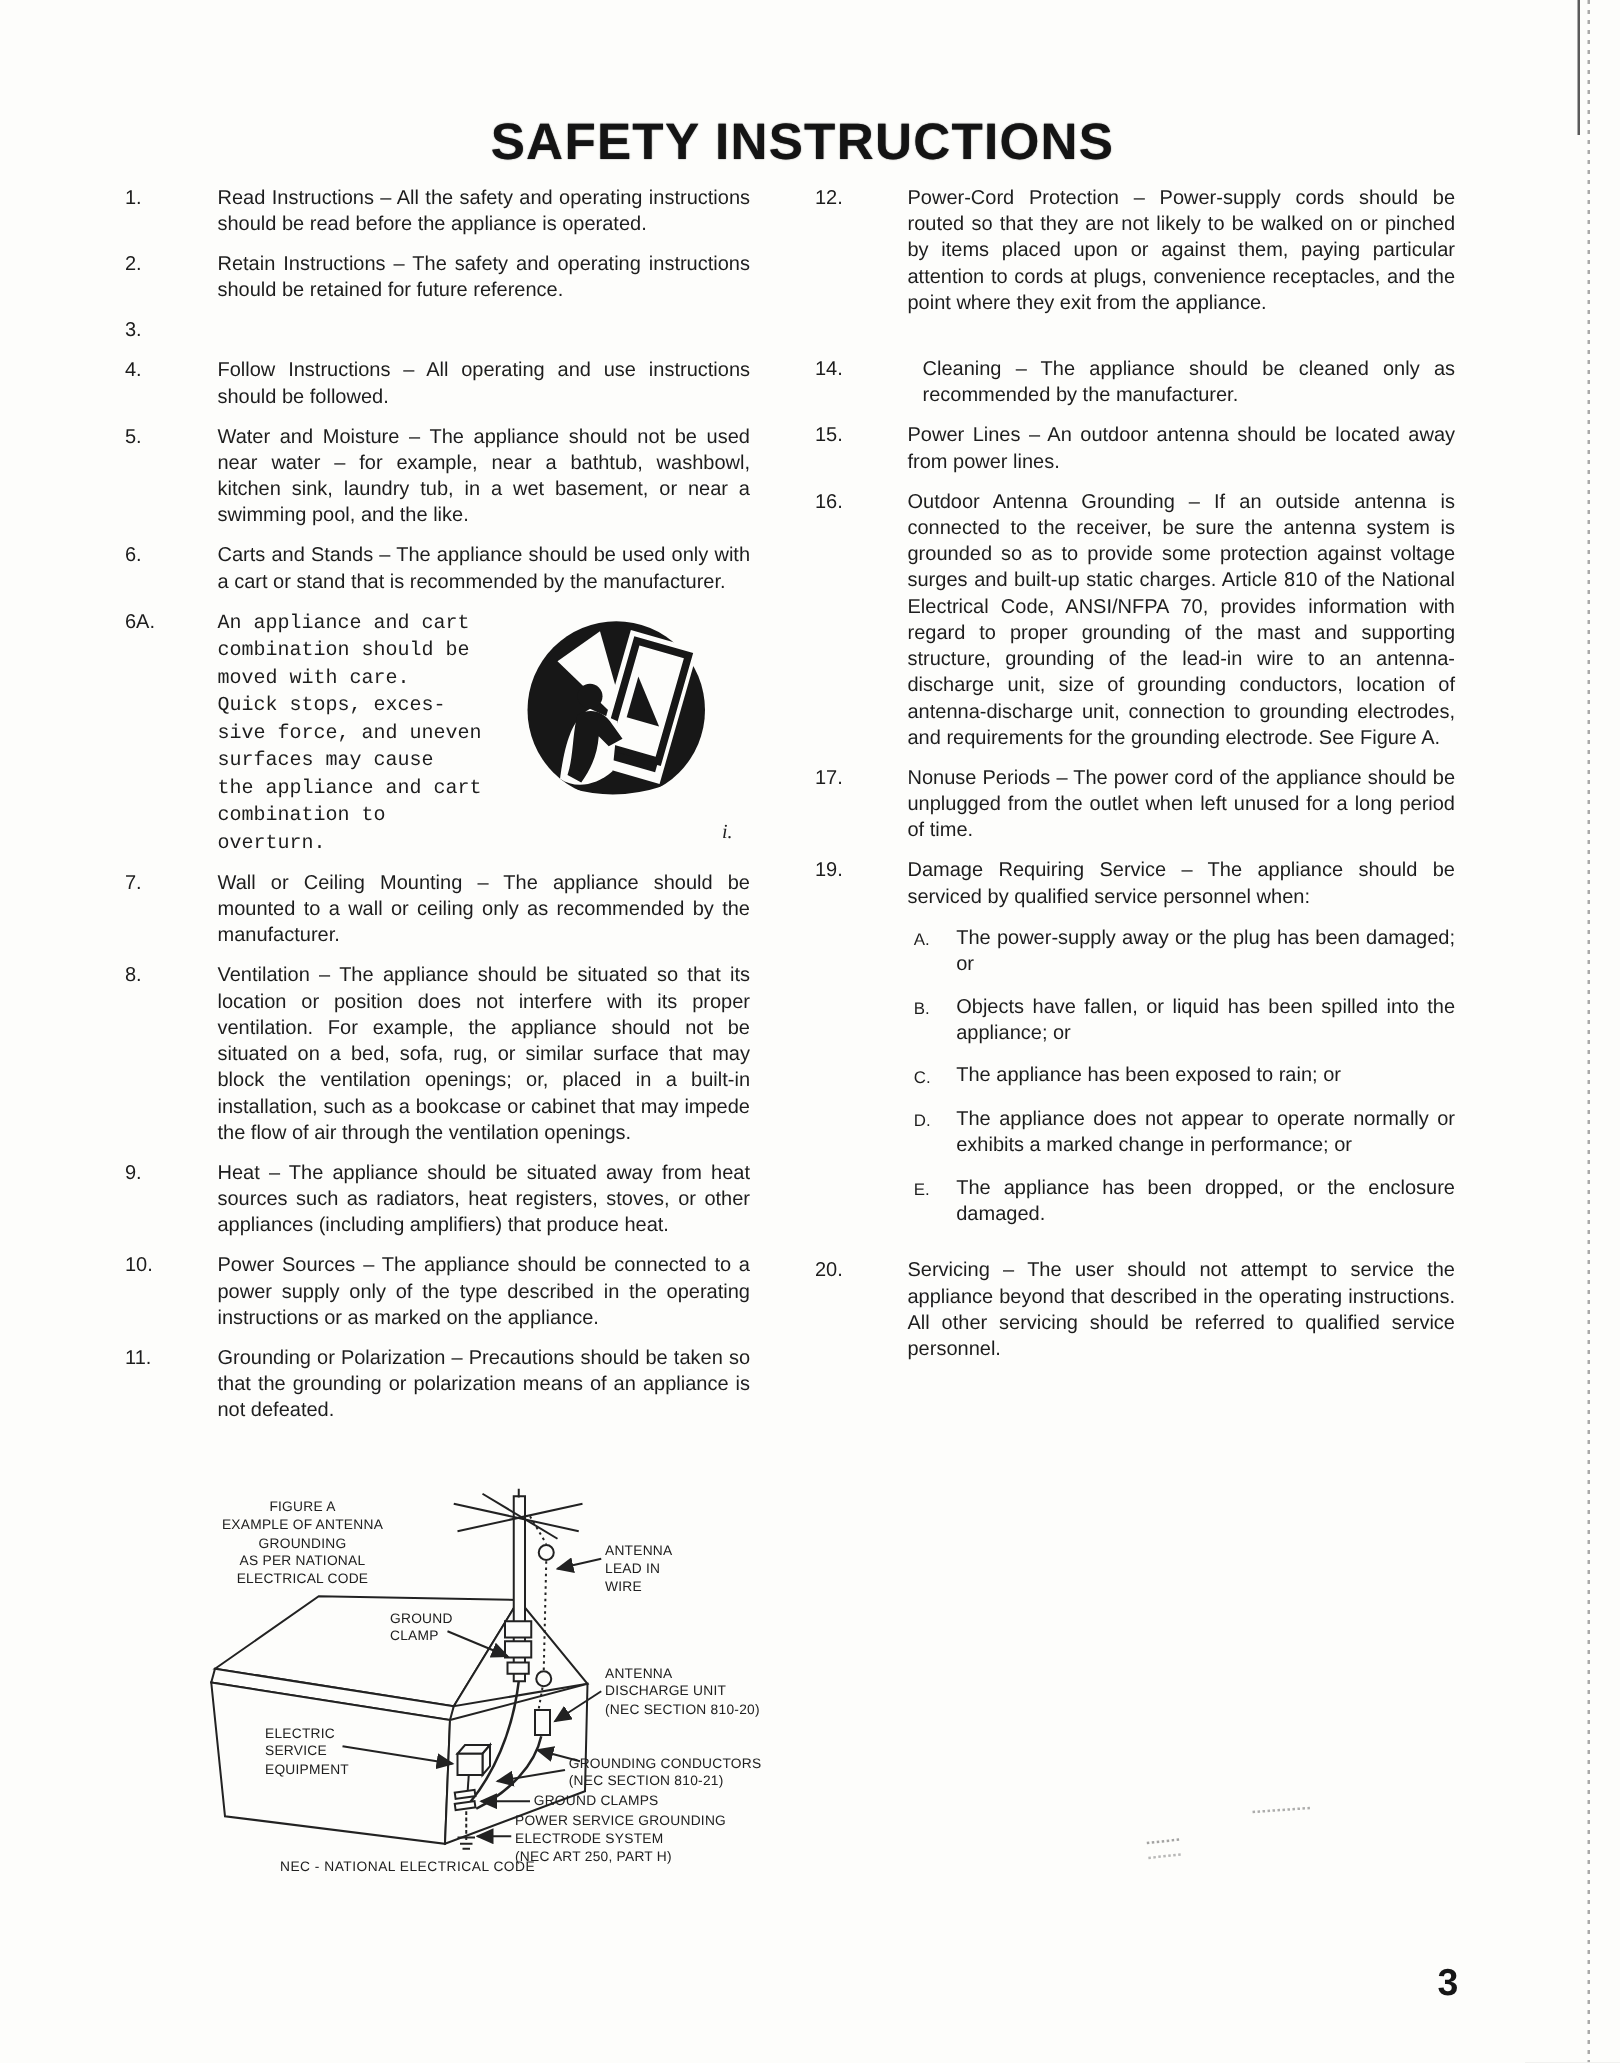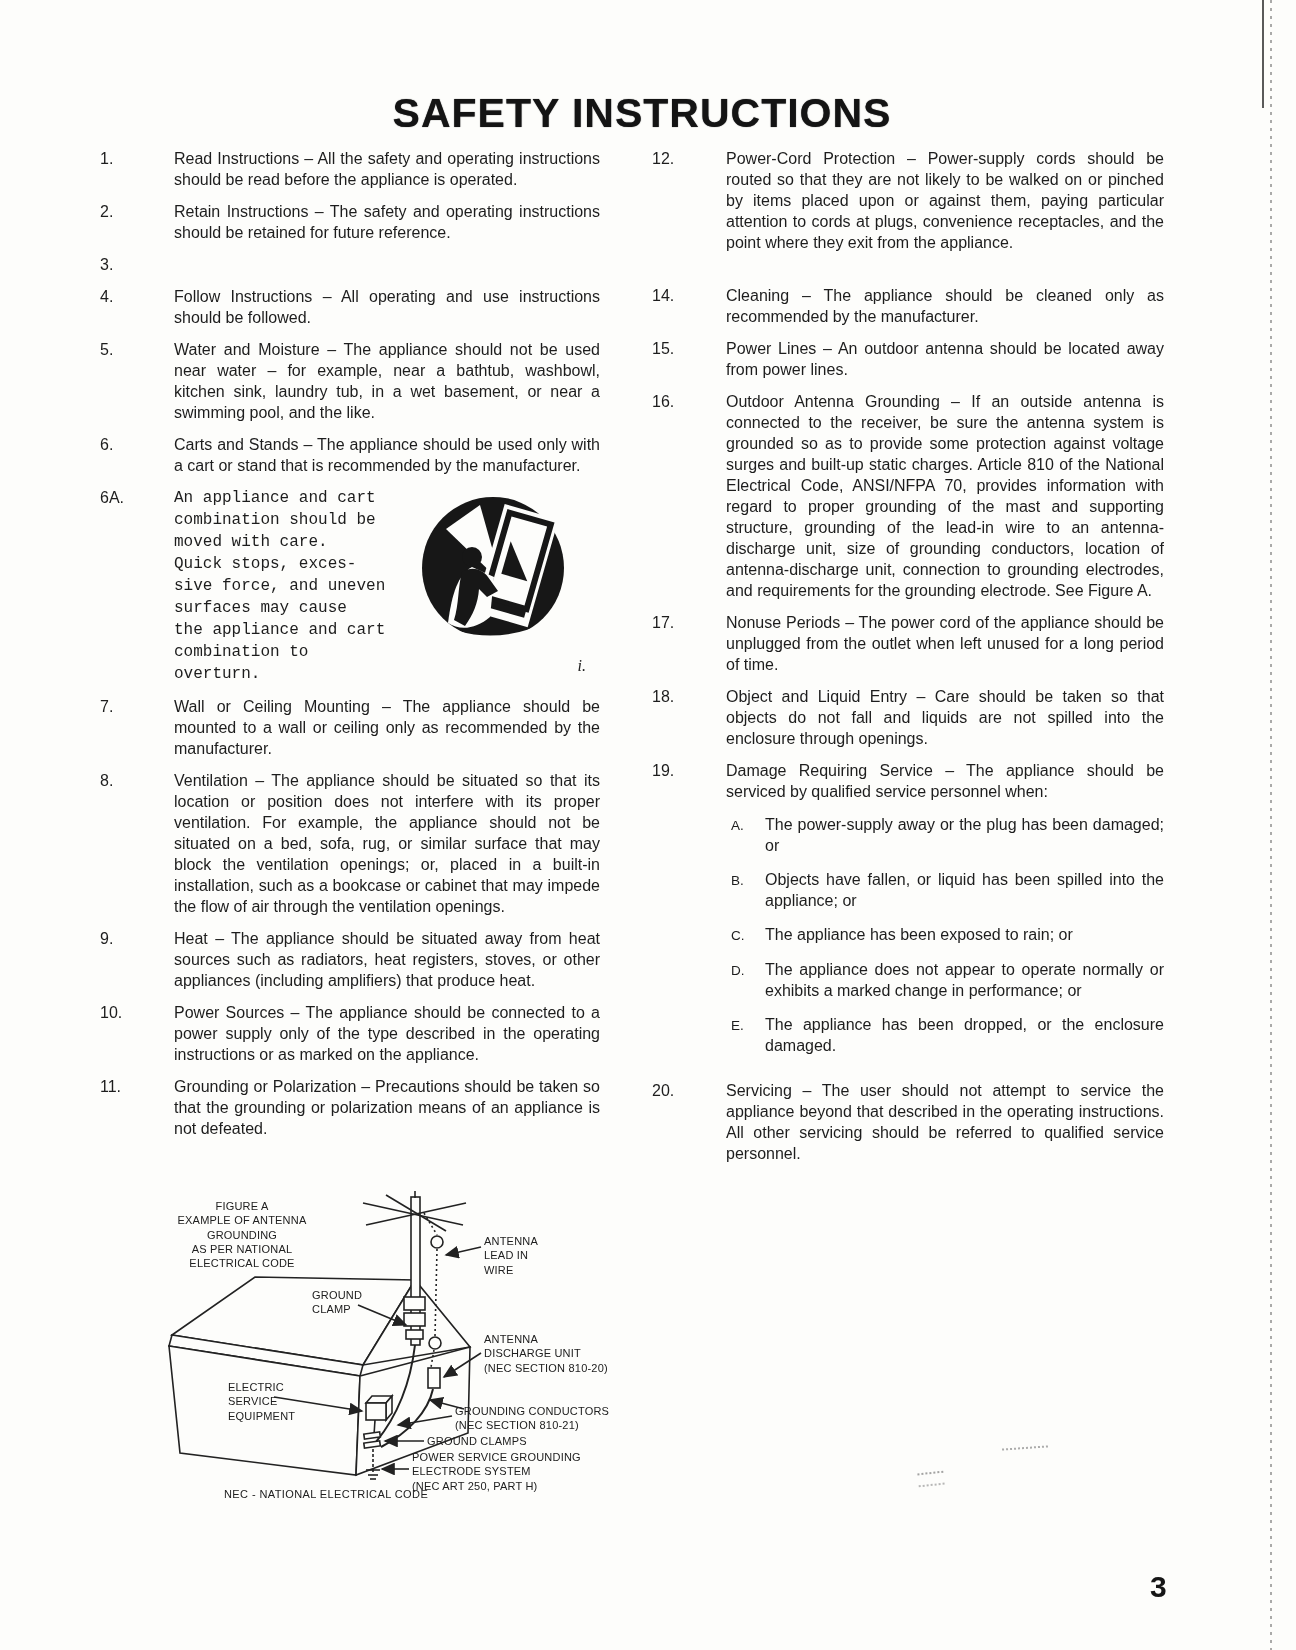--- a/index.html
+++ b/index.html
@@ -13,21 +13,21 @@
     position:absolute;top:78px;left:0;width:1260px;text-align:center;
     font-size:41px;font-weight:bold;letter-spacing:1px;color:#141414;
     margin:12px;text-shadow:0 0 1px #444;
   }
   .col{position:absolute;top:148px;}
   .col-left{left:100px;width:500px;}
   .col-right{left:652px;width:512px;}
   .item{display:flex;margin-bottom:11px;}
   .num{flex:0 0 50px;font-size:16px;line-height:21px;}
   .txt{flex:1;font-size:16px;line-height:21px;text-align:justify;margin-left:24px;}
-  .gap-13{margin-top:32px;}
+  .gap-13{margin-top:32px;gap:12px;}
   .pre{white-space:pre-line;}
   
   .row-6a .txt{flex:0 0 212px;text-align:left;line-height:22px;font-family:Liberation Mono, monospace;}
   .iconbox{position:relative;margin-left:32px;margin-top:6px;flex:0 0 160px;}
   .imark{position:absolute;right:-8px;bottom:10px;font-family:"Liberation Serif","DejaVu Serif",serif;font-style:italic;font-size:16px;color:#222;}
   
   .sub{margin-top:12px;}
   .subitem{display:flex;margin-bottom:13px;}
   .sletter{flex:0 0 34px;padding-left:5px;font-size:13.5px;line-height:21px;padding-top:1px;}
   .stxt{flex:1;font-size:16px;line-height:21px;text-align:justify;}
@@ -35,21 +35,21 @@
   .figure{position:absolute;left:128px;top:1185px;width:505px;height:335px;}
   .figure svg{position:absolute;left:0;top:0;}
   .flabel{
     position:absolute;font-size:11px;font-weight:normal;line-height:1.3;
     letter-spacing:.2px;color:#202020;white-space:pre-line;
   }
   .fig-title{left:14px;top:14px;width:200px;text-align:center;}
   .lbl-leadin{left:356px;top:49px;}
   .lbl-groundclamp{left:184px;top:103px;}
   .lbl-discharge{left:356px;top:147px;}
-  .lbl-electric{left:84px;top:195px;margin-left:16px;}
+  .lbl-electric{left:84px;top:195px;}
   .lbl-conductors{left:327px;top:219px;}
   .lbl-clamps{left:299px;top:249px;}
   .lbl-power{left:284px;top:265px;}
   .lbl-nec{left:96px;top:302px;letter-spacing:.4px;}
   .pagenum{position:absolute;left:1150px;top:1570px;font-size:30px;font-weight:bold;color:#161616;}
   
   .edge-solid{position:absolute;left:1262px;top:0;width:2px;height:108px;background:#3d3d3d;opacity:.85;}
   .edge-dotted{position:absolute;left:1270px;top:0;width:2px;height:1650px;opacity:.55;
     background:repeating-linear-gradient(to bottom,#666 0 3px,transparent 3px 8px);}
   .smudge1{position:absolute;left:1002px;top:1447px;width:46px;height:0;border-top:2px dotted #8a8a8a;transform:rotate(-4deg);opacity:.7;}
@@ -153,24 +153,20 @@
       <span class="num">15.</span>
       <div class="txt">Power Lines – An outdoor antenna should be located away from power lines.</div>
     </div>
     <div class="item">
       <span class="num">16.</span>
       <div class="txt">Outdoor Antenna Grounding – If an outside antenna is connected to the receiver, be sure the antenna system is grounded so as to provide some protection against voltage surges and built-up static charges. Article 810 of the National Electrical Code, ANSI/NFPA 70, provides information with regard to proper grounding of the mast and supporting structure, grounding of the lead-in wire to an antenna-discharge unit, size of grounding conductors, location of antenna-discharge unit, connection to grounding electrodes, and requirements for the grounding electrode. See Figure A.</div>
     </div>
     <div class="item">
       <span class="num">17.</span>
       <div class="txt">Nonuse Periods – The power cord of the appliance should be unplugged from the outlet when left unused for a long period of time.</div>
-    </div>
-    <div class="item">
-      <span class="num">18.</span>
-      <div class="txt">Object and Liquid Entry – Care should be taken so that objects do not fall and liquids are not spilled into the enclosure through openings.</div>
     </div>
 
     <div class="item">
       <span class="num">19.</span>
       <div class="txt">
         <div>Damage Requiring Service – The appliance should be serviced by qualified service personnel when:</div>
         <div class="sub">
           <div class="subitem">
             <span class="sletter">A.</span>
             <div class="stxt">The power-supply away or the plug has been damaged; or</div>

